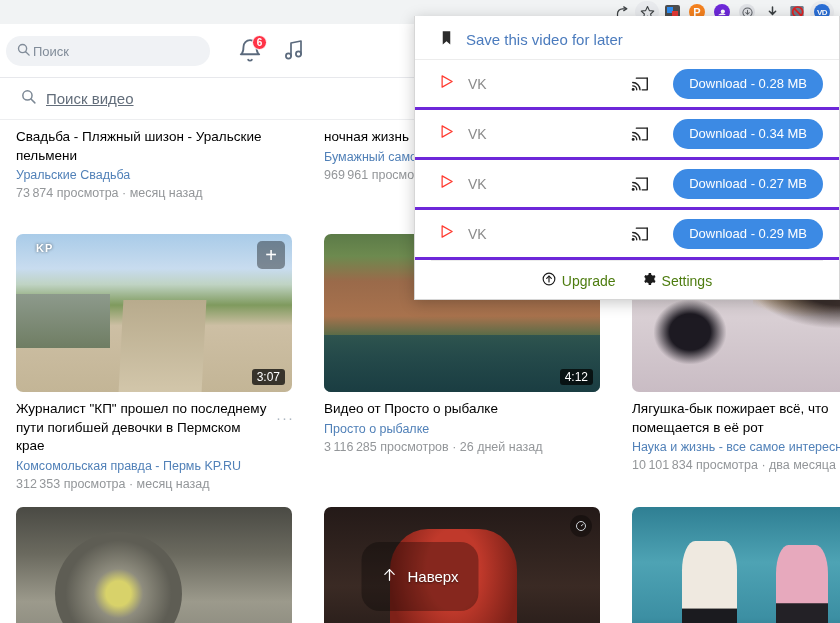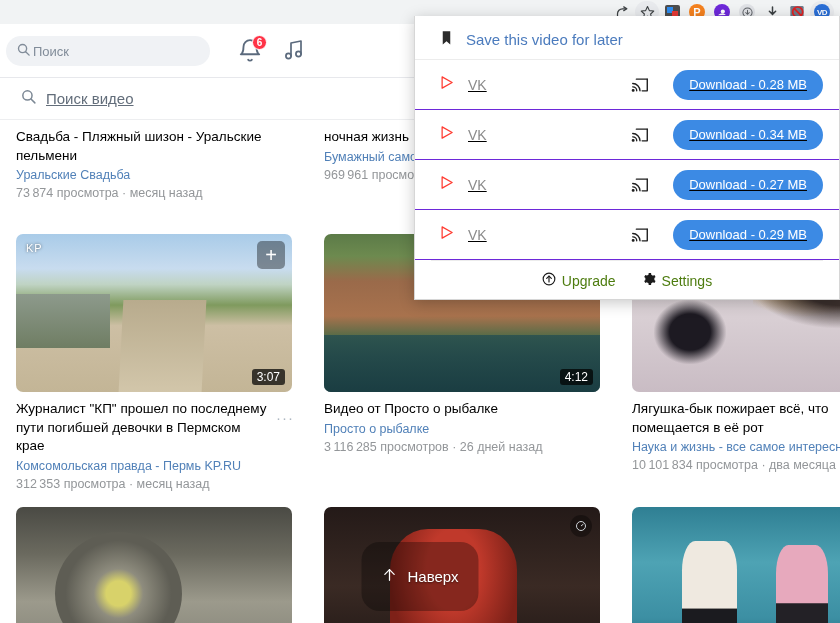--- a/index.html
+++ b/index.html
@@ -122,21 +122,21 @@
   }
   .sc-road::before{
     content:"";position:absolute;left:38%;top:42%;width:30%;height:58%;
     background:linear-gradient(180deg,#b8ab8d,#d2c6aa);transform:skewX(-3deg);
   }
   .sc-road::after{
     content:"";position:absolute;left:0;top:38%;width:34%;height:34%;
     background:linear-gradient(180deg,#8d9a8c,#6f7d63);
   }
   .kp-logo{
-    position:absolute;left:10px;top:8px;color:#fff;font-size:11px;font-weight:normal;
+    position:absolute;left:20px;top:8px;color:#fff;font-size:11px;font-weight:bold;
     text-shadow:0 0 3px rgba(0,0,0,.6); letter-spacing:1px;
   }
   .sc-fish{
     width:100%;height:100%;
     background:
       linear-gradient(180deg,#5c7b48 0%,#6d8a4f 14%,#9a6a4a 30%,#a8724d 52%,#4d6b46 66%,#39584b 78%,#2f4e50 100%);
   }
   .sc-fish::after{
     content:"";position:absolute;left:0;bottom:0;width:100%;height:36%;
     background:linear-gradient(180deg,rgba(40,80,80,.85),rgba(25,60,65,.95));
@@ -212,21 +212,21 @@
     z-index: 50; overflow: hidden;
   }
   .pop-head {
     height: 44px; display: flex; align-items: center;
     gap: 12px; padding: 4px 0 0 24px;
     border-bottom: 1px solid #ececec;
   }
   .pop-head .lbl { color: #4b7bbd; font-size: 15px; }
   .pop-row {
     height: 50px; display: flex; align-items: center;
-    padding: 0 16px 0 24px; border-bottom: 1px solid #6d28d9; text-decoration: underline;
+    padding: 0 16px 0 24px; border-bottom: 3px solid #6d28d9;
   }
   .pop-row:last-of-type { border-bottom: none; }
   .pop-row .site { color: #8b8b8b; font-size: 14px; margin-left: 14px; flex: 1; }
   .cast-icon { margin-right: 24px; display: flex; }
   .dl-btn {
     background: #3c8ae4; color: #fff; border: none; border-radius: 16px;
     height: 30px; padding: 0 16px; font-size: 13px;
     font-family: "Liberation Sans", sans-serif;
     display: flex; align-items: center; justify-content: center; cursor: pointer;
     min-width: 132px;

